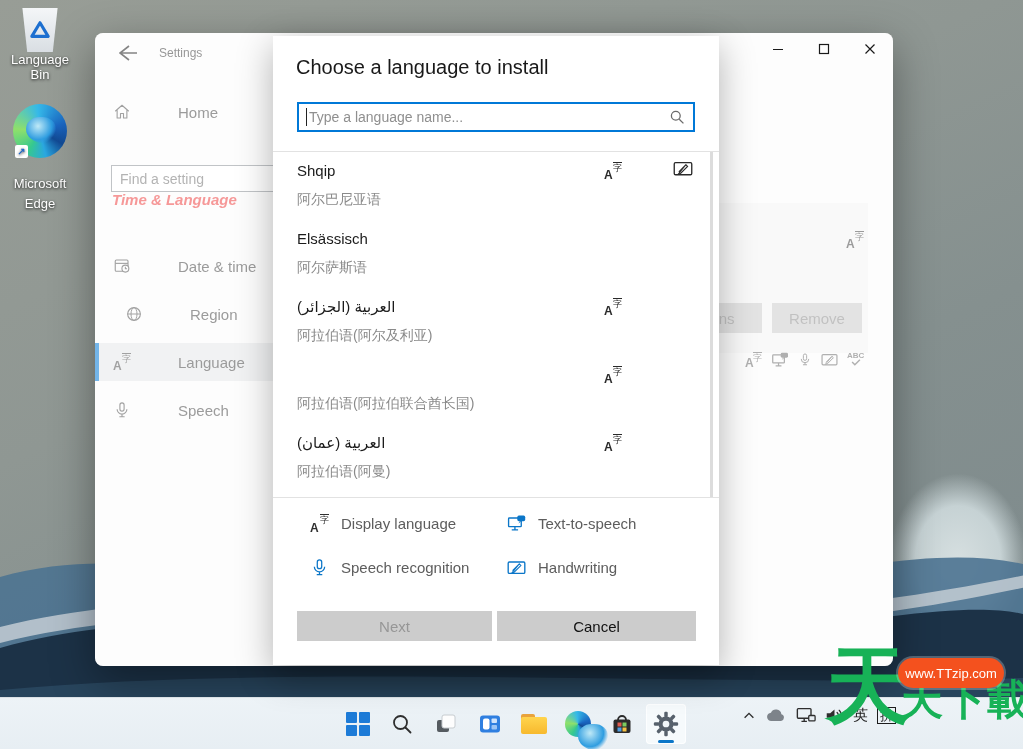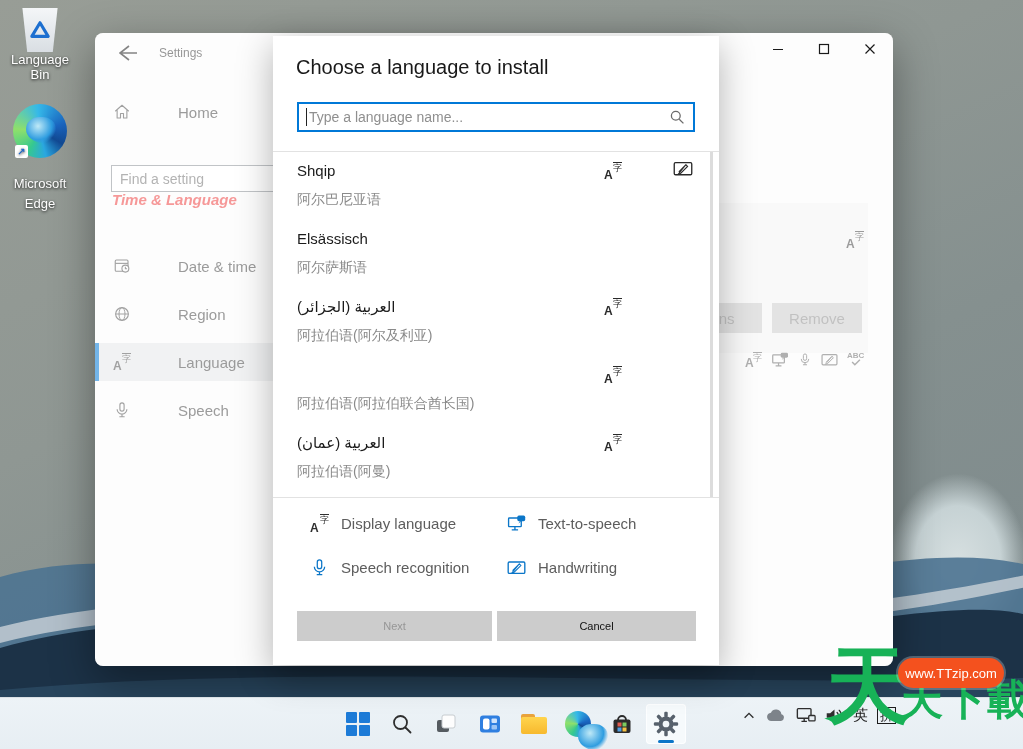--- a/index.html
+++ b/index.html
@@ -52,21 +52,21 @@
   .sep{position:absolute;left:0;width:446px;height:1px;background:#e2e2e2;}
   .lang-row{position:absolute;left:24px;width:400px;height:68px;}
   .lang-name{position:absolute;left:0;top:8px;font-size:15px;color:#1b1b1b;white-space:nowrap;}
   .lang-sub{position:absolute;left:0;top:37px;font-size:14px;color:#8a8a8a;}
   .feat{position:absolute;color:#2a2a2a;}
   .scrollbar{position:absolute;left:437px;top:116px;width:3px;height:345px;background:#dcdcdc;}
   .legend-item{position:absolute;display:flex;align-items:center;gap:12px;font-size:15px;color:#5d5d5d;}
   .legend-item .lg-ic{width:19px;height:19px;flex:none;}
   .blue{color:#0b76c8;}
   .dark{color:#2f2f2f;}
-  .dlg-btn{position:absolute;top:575px;height:30px;background:#cccccc;border:none;font-size:11px;font-family:inherit;display:flex;align-items:center;justify-content:center;}
+  .dlg-btn{position:absolute;top:575px;height:30px;background:#cccccc;border:none;font-size:15px;font-family:inherit;display:flex;align-items:center;justify-content:center;}
   
   #taskbar{position:absolute;left:0;top:697px;width:1023px;height:52px;background:linear-gradient(180deg,#edf3f7,#e7eef3);border-top:1px solid rgba(0,0,0,.05);box-sizing:border-box;}
   .tb-center{position:absolute;left:338px;top:6px;display:flex;gap:4px;}
   .tb-btn{width:40px;height:40px;display:flex;align-items:center;justify-content:center;border-radius:4px;position:relative;}
   .tb-btn.active{background:#f6fafc;box-shadow:inset 0 0 0 1px rgba(255,255,255,.8);}
   .tb-btn.active .pill{position:absolute;bottom:1px;left:12px;width:16px;height:3px;border-radius:2px;background:#0b76c8;}
   .start-grid{display:grid;grid-template-columns:11px 11px;grid-template-rows:11px 11px;gap:2px;}
   .start-grid span{background:#1d7bd7;border-radius:1px;}
   .folder{position:relative;width:26px;height:20px;}
   .folder .back{position:absolute;left:0;top:0;width:14px;height:6px;background:#e9a33c;border-radius:2px 2px 0 0;}
@@ -132,21 +132,21 @@
 
     <div class="side-row" style="top:214px;">
       <svg class="ic" viewBox="0 0 24 24">
         <rect x="3" y="4" width="17" height="15" rx="1.5" fill="none" stroke="currentColor" stroke-width="1.5"></rect>
         <line x1="3" y1="8.5" x2="20" y2="8.5" stroke="currentColor" stroke-width="1.5"></line>
         <circle cx="16.5" cy="15.5" r="4.6" fill="#fbfbfb" stroke="currentColor" stroke-width="1.5"></circle>
         <path d="M16.5 13 v2.7 h2.2" fill="none" stroke="currentColor" stroke-width="1.4"></path>
       </svg>
       <span>Date &amp; time</span>
     </div>
-    <div class="side-row" style="top:262px;">
+    <div class="side-row" style="top:262px;margin-left:12px;">
       <svg class="ic" viewBox="0 0 24 24">
         <circle cx="12" cy="12" r="8.5" fill="none" stroke="currentColor" stroke-width="1.5"></circle>
         <ellipse cx="12" cy="12" rx="4" ry="8.5" fill="none" stroke="currentColor" stroke-width="1.3"></ellipse>
         <line x1="3.5" y1="12" x2="20.5" y2="12" stroke="currentColor" stroke-width="1.3"></line>
       </svg>
       <span>Region</span>
     </div>
     <div class="side-row" style="top:310px;">
       <span class="ic afz">
         <b class="afz-a">A</b>

